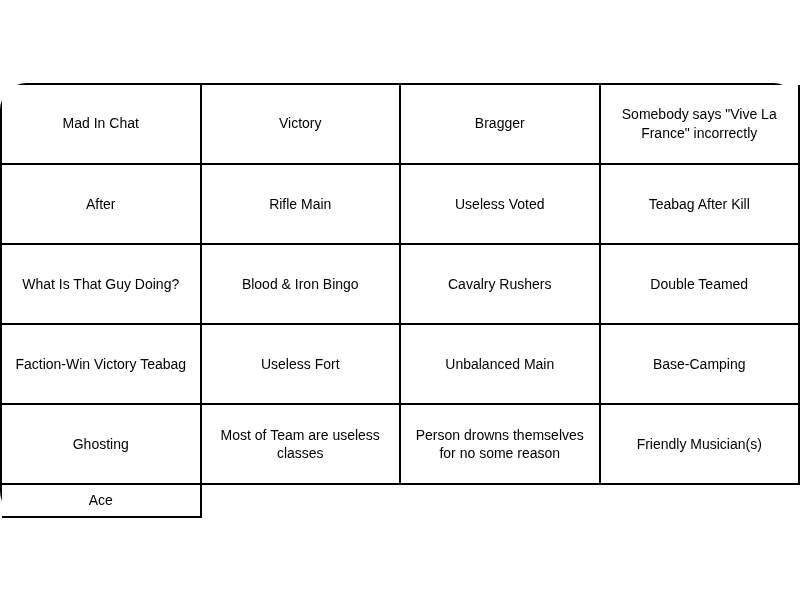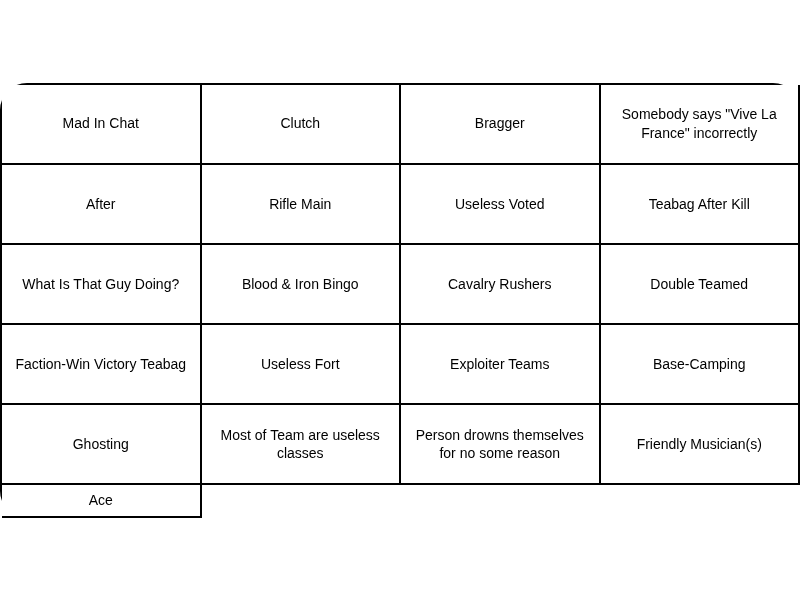--- a/index.html
+++ b/index.html
@@ -40,33 +40,33 @@
       font-size: 14px;
       line-height: 1.3;
       background: #ffffff;
     }
   </style>
 </head>
 <body>
 
 <div class="bingo-grid">
 <div class="bingo-cell">Mad In Chat</div>
-    <div class="bingo-cell">Clutch</div>
+    <div class="bingo-cell">Victory</div>
     <div class="bingo-cell">Bragger</div>
     <div class="bingo-cell">Somebody says "Vive La France" incorrectly</div>
     <div class="bingo-cell">After</div>
     <div class="bingo-cell">Rifle Main</div>
     <div class="bingo-cell">Useless Voted</div>
     <div class="bingo-cell">Teabag After Kill</div>
     <div class="bingo-cell">What Is That Guy Doing?</div>
     <div class="bingo-cell">Blood &amp; Iron Bingo</div>
     <div class="bingo-cell">Cavalry Rushers</div>
     <div class="bingo-cell">Double Teamed</div>
     <div class="bingo-cell">Faction-Win Victory Teabag</div>
     <div class="bingo-cell">Useless Fort</div>
-    <div class="bingo-cell">Exploiter Teams</div>
+    <div class="bingo-cell">Unbalanced Main</div>
     <div class="bingo-cell">Base-Camping</div>
     <div class="bingo-cell">Ghosting</div>
     <div class="bingo-cell">Most of Team are useless classes</div>
     <div class="bingo-cell">Person drowns themselves for no some reason</div>
     <div class="bingo-cell">Friendly Musician(s)</div>
     <div class="bingo-cell">Ace</div>
   </div>
 
 </body></html>

